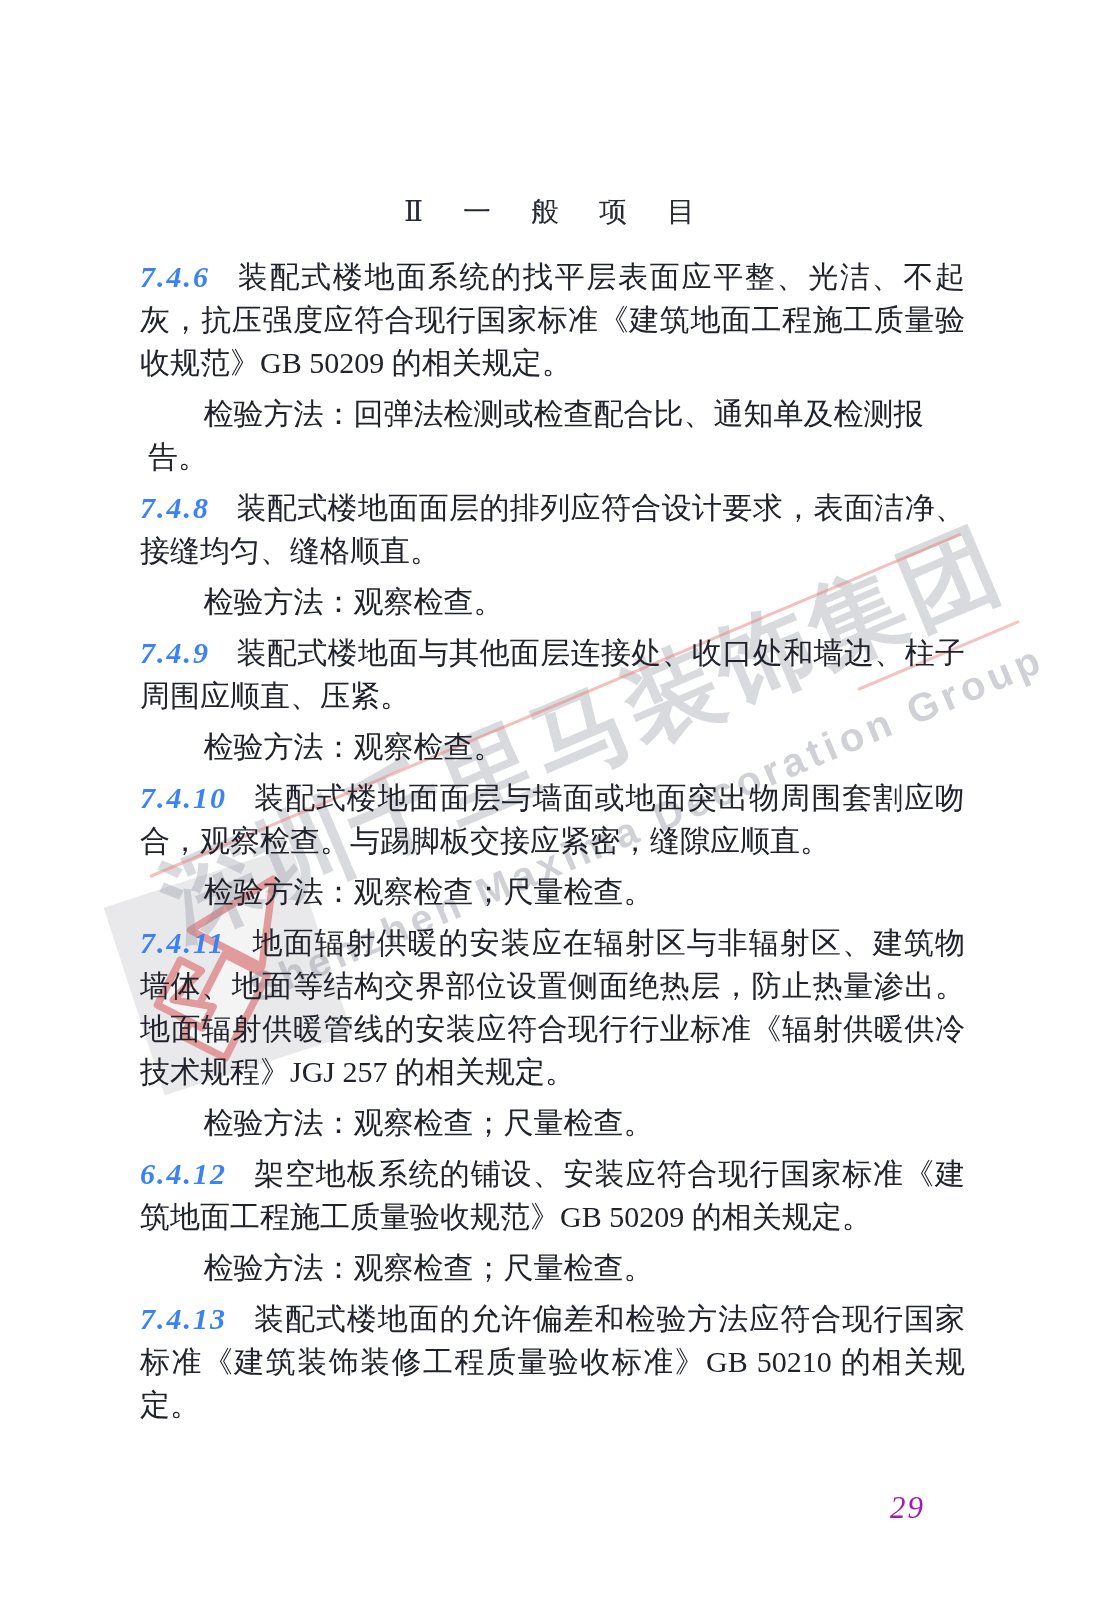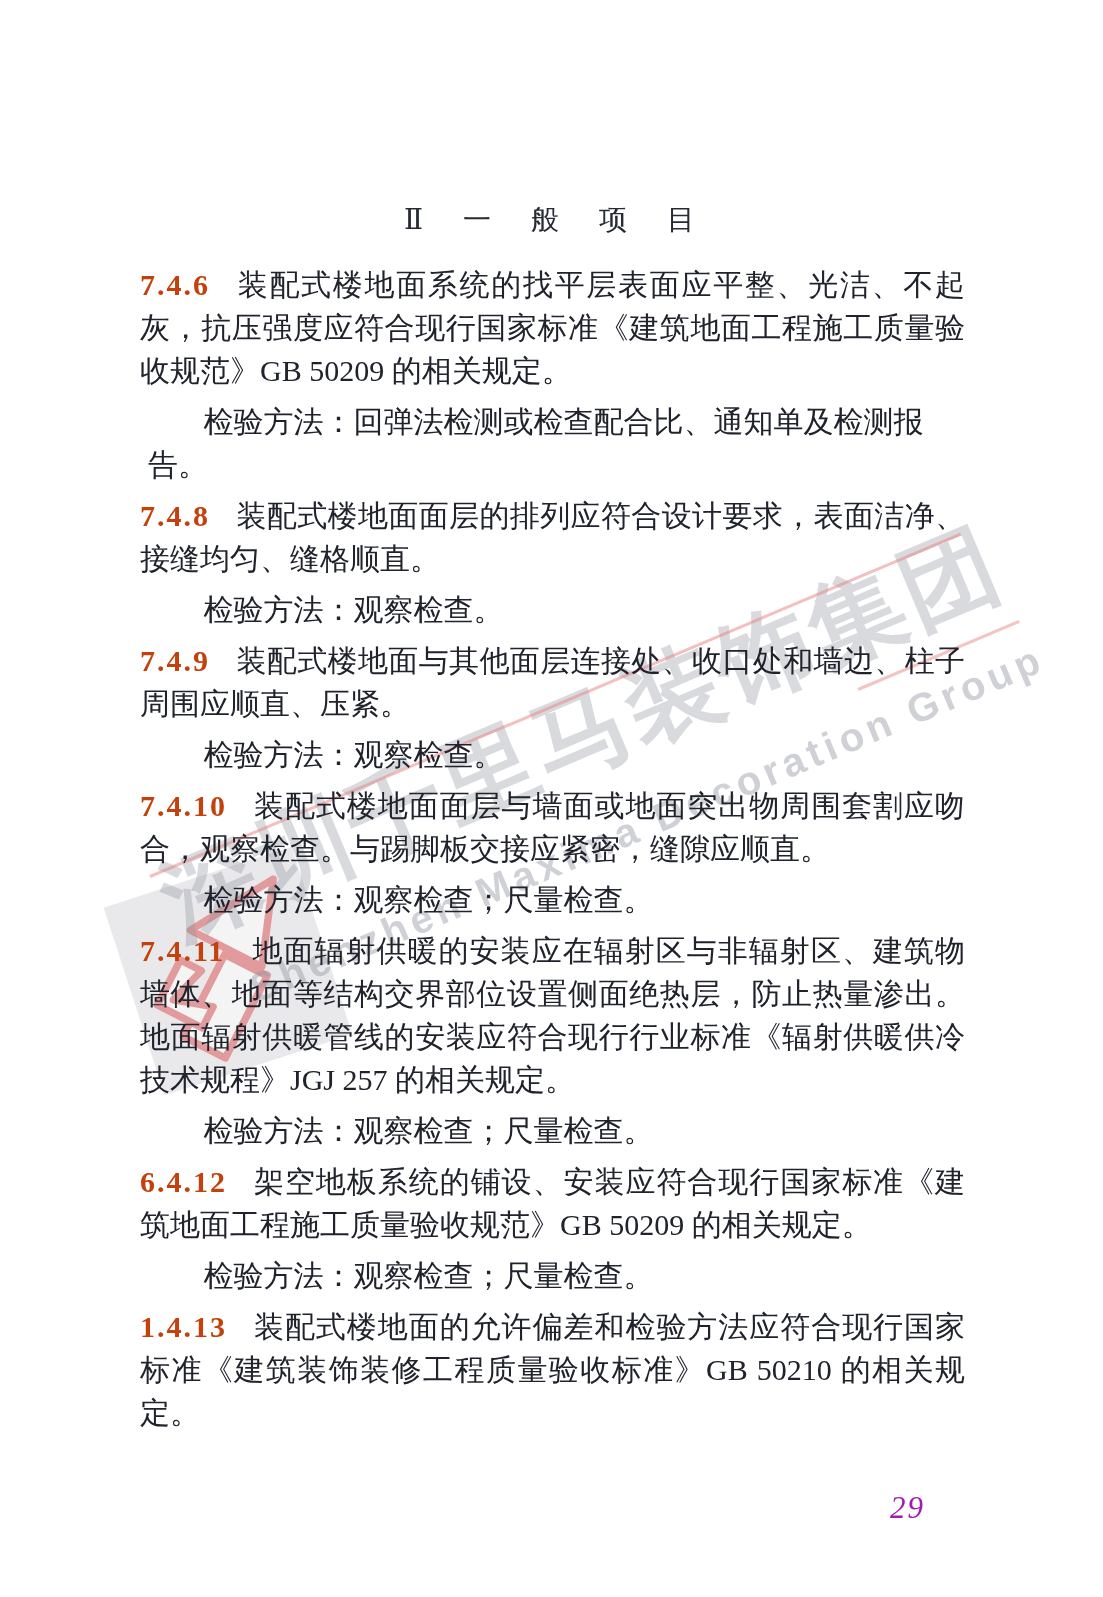--- a/index.html
+++ b/index.html
@@ -40,30 +40,30 @@
     font-size:40px;font-weight:bold;letter-spacing:5px;white-space:nowrap;
     font-family:"Liberation Sans","DejaVu Sans",sans-serif;
     color:rgba(148,152,164,0.45);
   }
   
   .content{
     position:absolute;left:140px;right:138px;top:190px;
     font-size:30px;line-height:43px;
   }
   .section-title{
-    margin:8px 0 22px 0;
+    margin:0 0 22px 0;
     font-size:28px;font-weight:normal;line-height:43px;
     text-align:center;letter-spacing:6px;
     color:#262a33;
   }
   .clause{margin:0;}
   .ctext{
     margin:0;text-align:justify;
   }
-  .cnum{font-weight:bold;letter-spacing:2px;padding-right:26px;color:#c2410c;}
+  .cnum{font-weight:bold;letter-spacing:2px;padding-right:26px;color:#3b82f6;font-style:italic;}
   .cmethod{margin:8px;text-indent:1.85em;}
   .page-number{
     position:absolute;left:890px;top:1490px;
     font-size:31px;font-style:italic;color:#a21caf;
     letter-spacing:2px;
   }
 </style>
 </head>
 <body>
 
@@ -116,19 +116,19 @@
       <p class="ctext"><span class="cnum">7.4.11</span><span>地面辐射供暖的安装应在辐射区与非辐射区、建筑物墙体、地面等结构交界部位设置侧面绝热层，防止热量渗出。地面辐射供暖管线的安装应符合现行行业标准《辐射供暖供冷技术规程》JGJ 257 的相关规定。</span></p>
       <p class="cmethod">检验方法：观察检查；尺量检查。</p>
     </div>
 
     <div class="clause">
       <p class="ctext"><span class="cnum">6.4.12</span><span>架空地板系统的铺设、安装应符合现行国家标准《建筑地面工程施工质量验收规范》GB 50209 的相关规定。</span></p>
       <p class="cmethod">检验方法：观察检查；尺量检查。</p>
     </div>
 
     <div class="clause">
-      <p class="ctext"><span class="cnum">1.4.13</span><span>装配式楼地面的允许偏差和检验方法应符合现行国家标准《建筑装饰装修工程质量验收标准》GB 50210 的相关规定。</span></p>
+      <p class="ctext"><span class="cnum">7.4.13</span><span>装配式楼地面的允许偏差和检验方法应符合现行国家标准《建筑装饰装修工程质量验收标准》GB 50210 的相关规定。</span></p>
     </div>
   </div>
 
   <div class="page-number">29</div>
 
 </div>
 
 </body></html>

